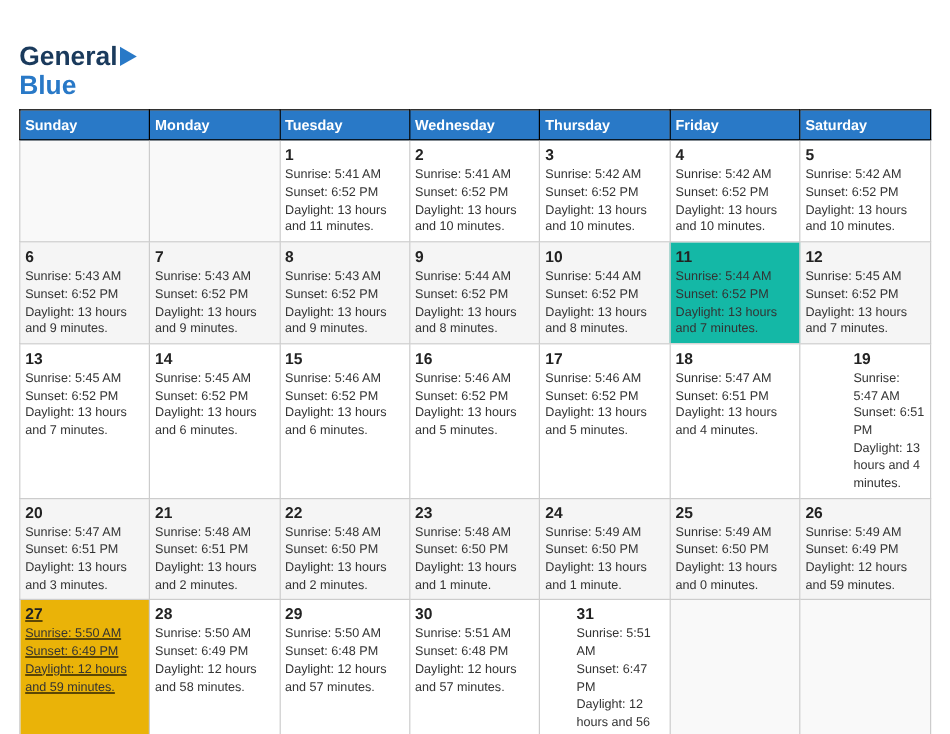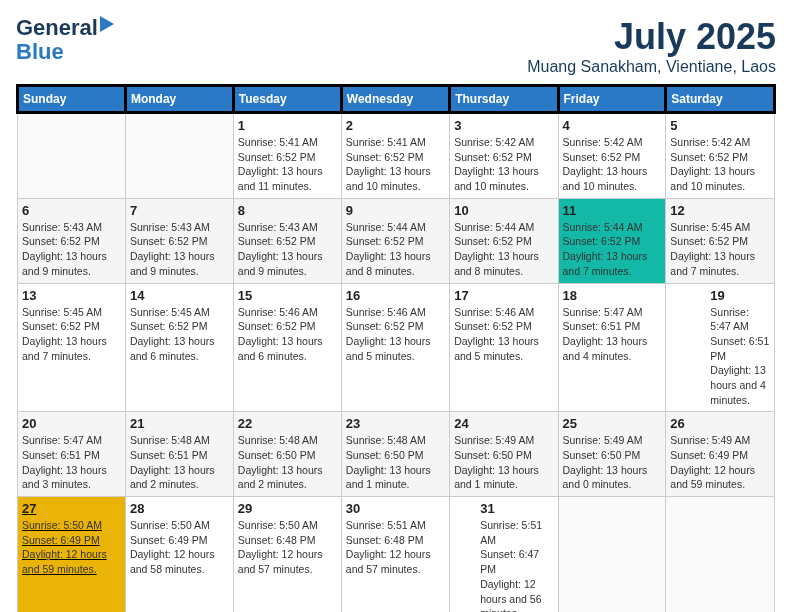--- a/index.html
+++ b/index.html
@@ -54,21 +54,21 @@
       border-collapse: collapse;
       font-size: 11px;
     }
     .calendar th {
       background: #2979c7;
       color: #fff;
       padding: 5px 4px;
       text-align: left;
       font-size: 12px;
       font-weight: bold;
-      border: 3px solid #000000;
+      border: 1px solid #000000;
     }
     .calendar td {
       border: 1px solid #ccc;
       vertical-align: top;
       padding: 4px 4px 4px 4px;
       width: 109px;
       min-height: 80px;
       height: 80px;
     }
     .day-number {
@@ -85,29 +85,25 @@
     }
     .empty-cell {
       background: #f9f9f9;
     }
   </style>
 </head>
 <body>
 
 <div class="header">
   <div class="logo">
-    <div style="display:flex;">
+    <div style="display:flex;align-items:center;margin-top:19px;">
       <span class="logo-text">General</span>
       <span class="logo-arrow"></span>
     </div>
     <span class="logo-text" style="color:#2979c7;">Blue</span>
-  </div>
-  <div class="title-block">
-    <div class="month-title">July 2025</div>
-    <div class="location-title">Muang Sanakham, Vientiane, Laos</div>
   </div>
 </div>
 
 <table class="calendar">
   <thead>
     <tr>
     <th>Sunday</th>
         <th>Monday</th>
         <th>Tuesday</th>
         <th>Wednesday</th>

